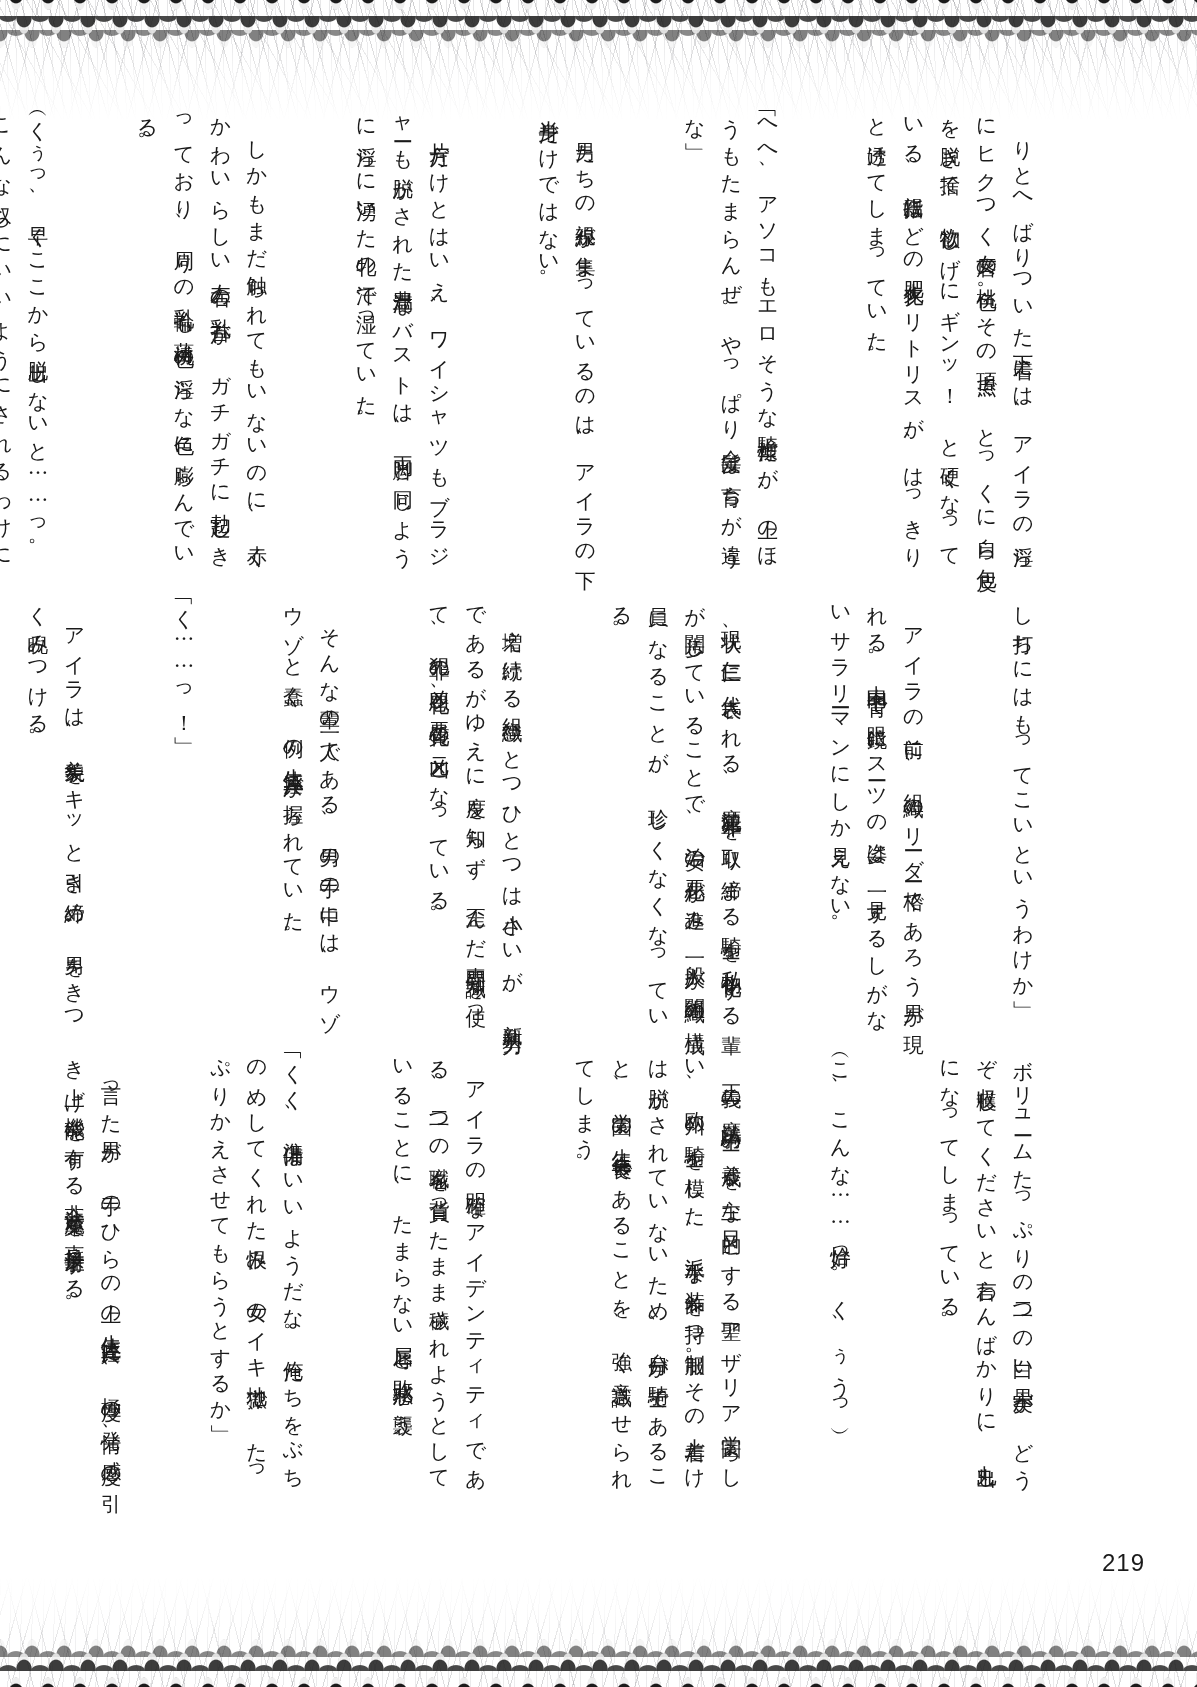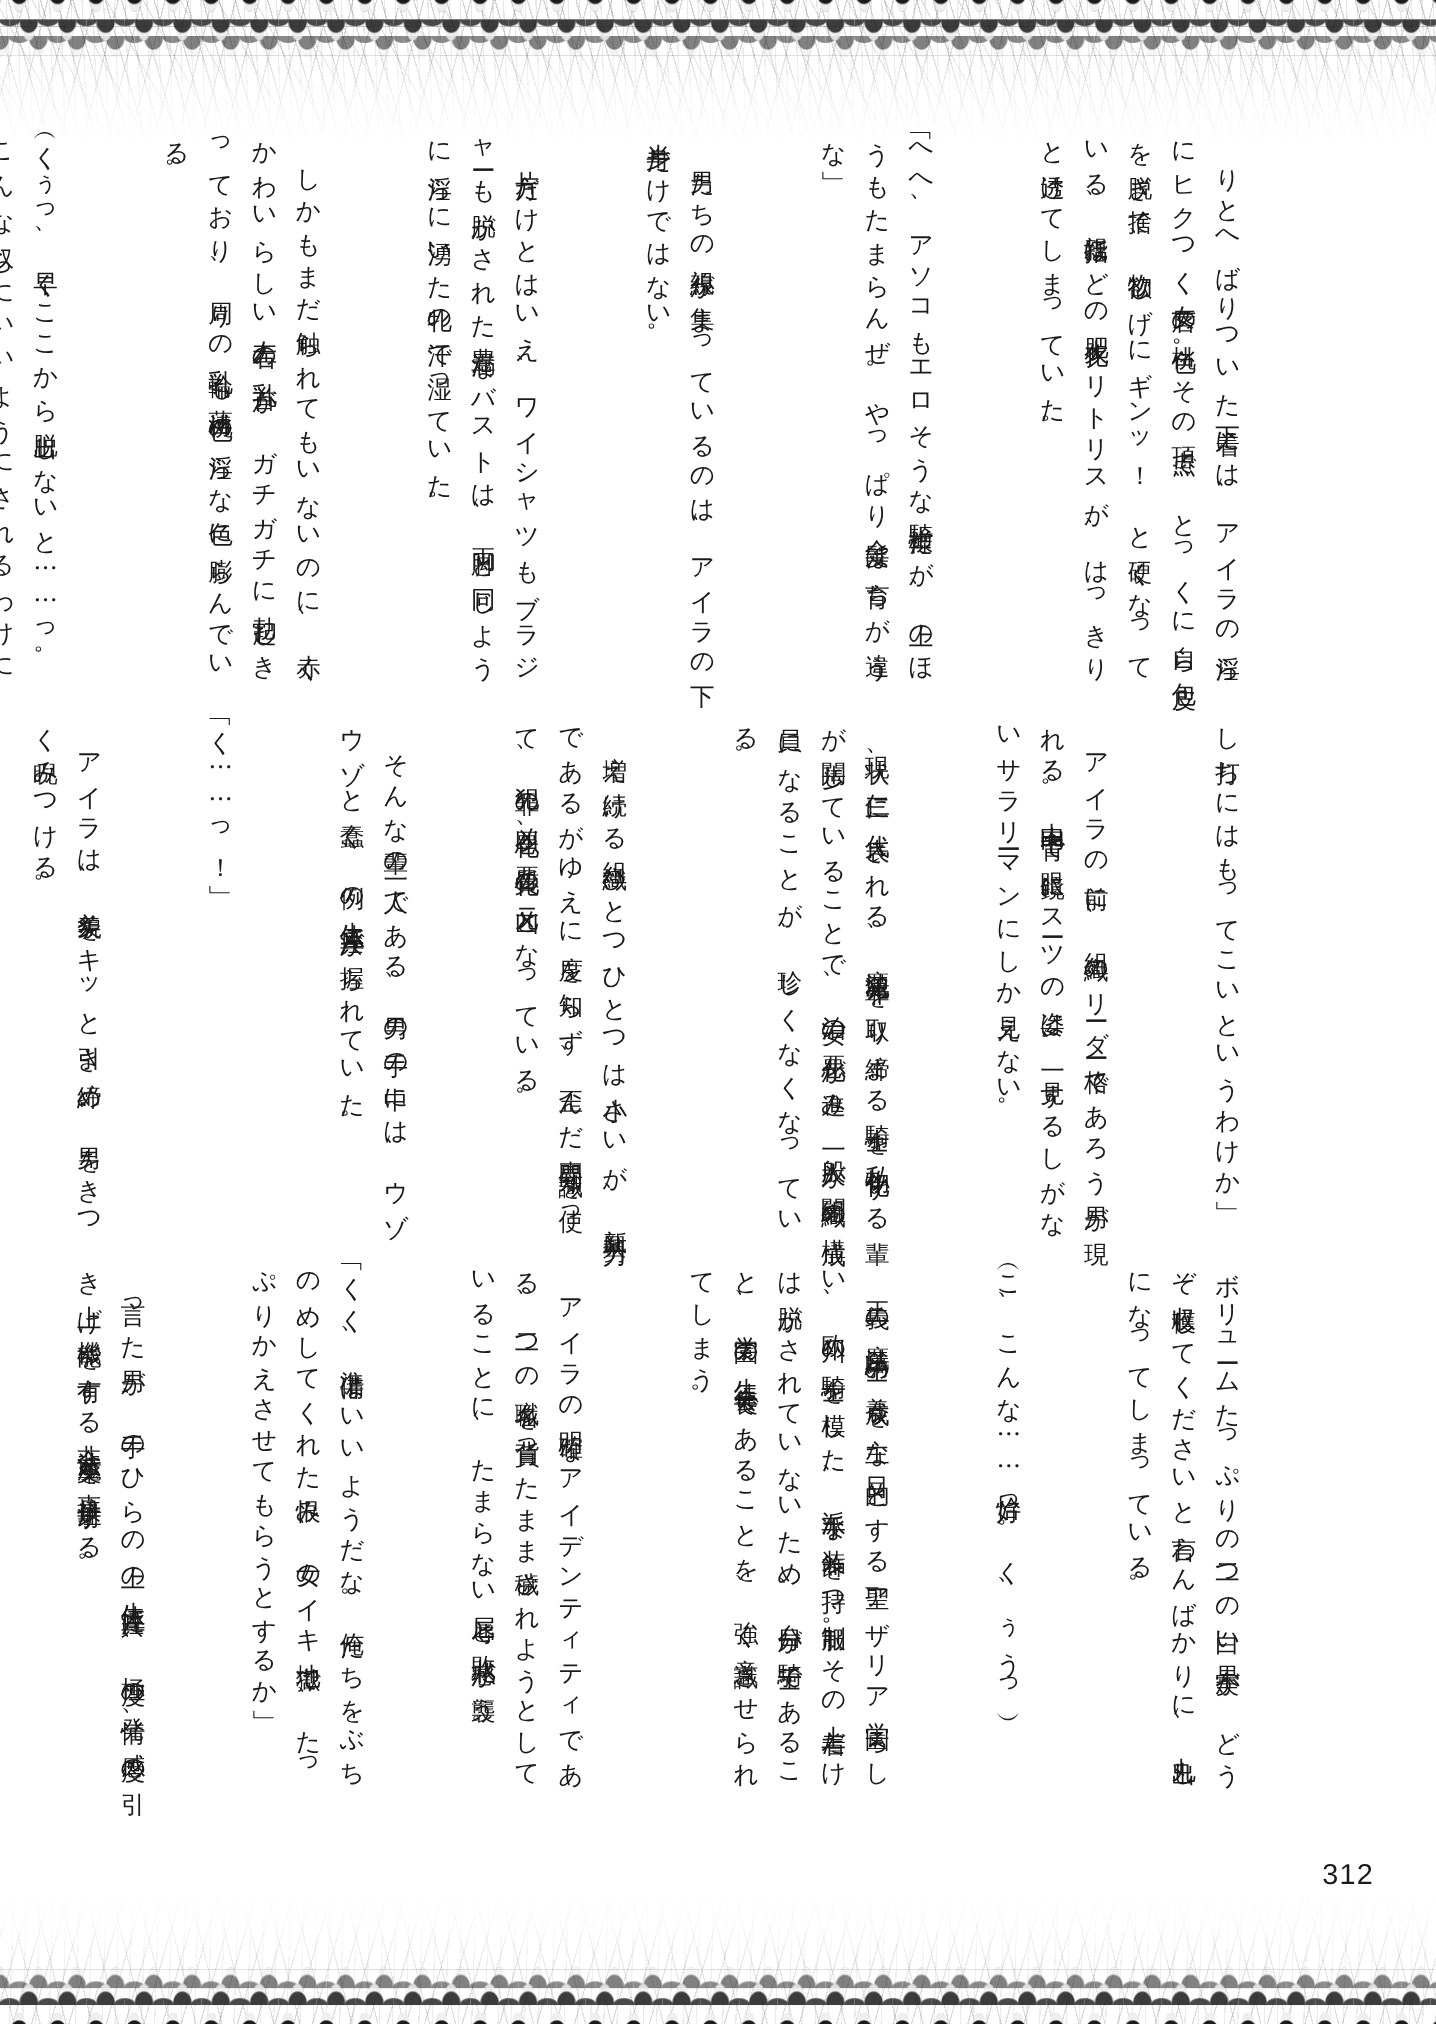--- a/index.html
+++ b/index.html
@@ -186,20 +186,20 @@
     
     
     
     
     
     
   </div>
 
 </div>
 
-<div class="page-number">312</div>
+<div class="page-number">219</div>
 
 <div class="fiber fiber-bottom"></div>
 <div class="lace lace-bottom">
   <div class="lace-band b3"></div>
   <div class="lace-band b2"></div>
   <div class="lace-band b1"></div>
 </div>
 
 </body></html>

